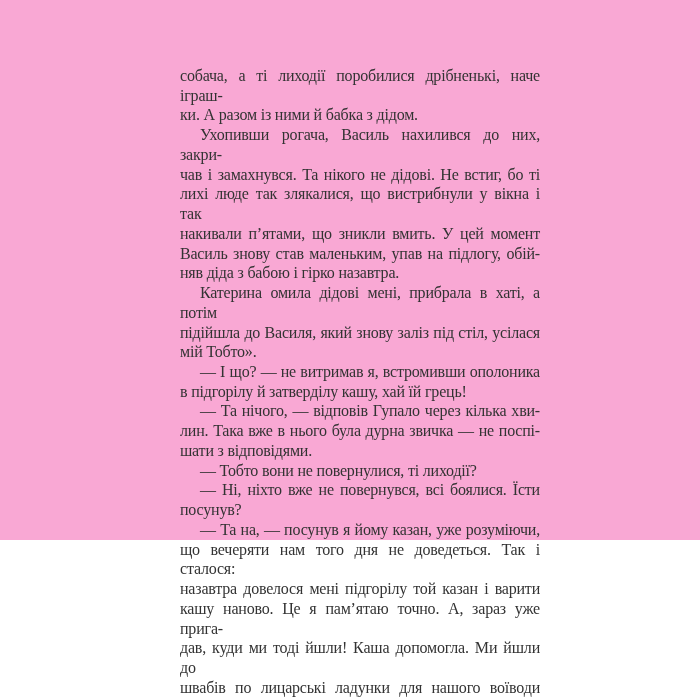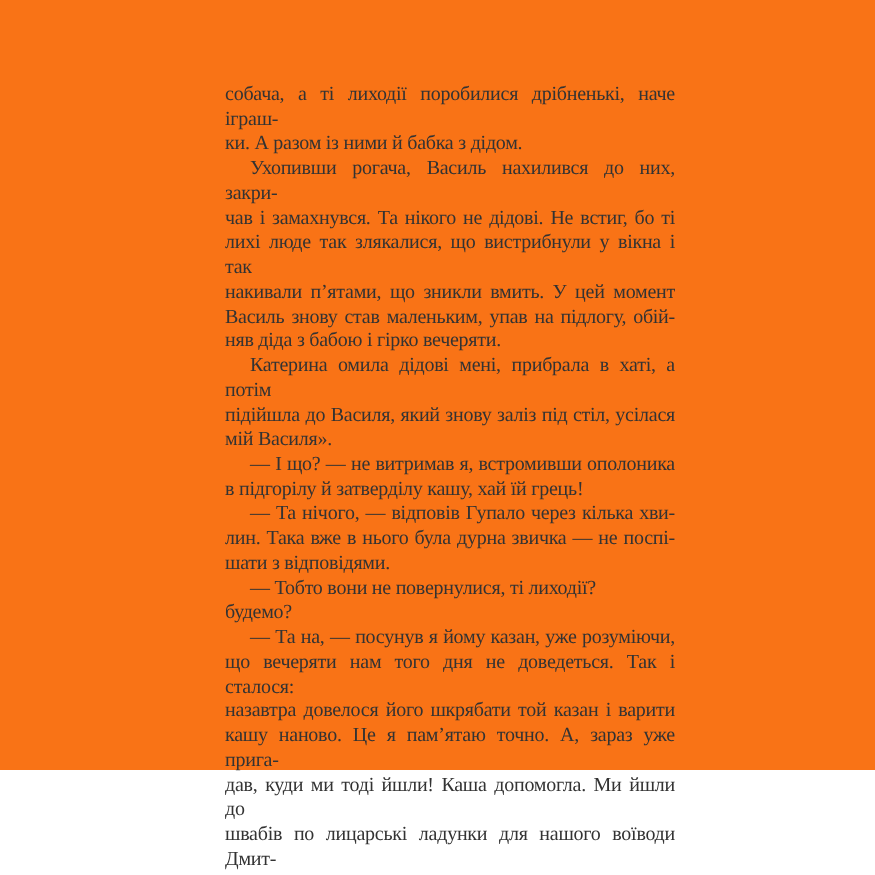--- a/index.html
+++ b/index.html
@@ -7,22 +7,22 @@
     padding: 0;
     width: 700px;
     height: 700px;
     background: #ffffff;
     overflow: hidden;
   }
   .book-page {
     position: absolute;
     left: 0; top: 0;
     width: 700px;
-    height: 616px;
-    background: #f97316;
+    height: 540px;
+    background: #f9a8d4;
     text-decoration: underline;
   }
   .text-block {
     position: absolute;
     left: 180px;
     top: 66px;
     width: 360px;
     font-family: "Liberation Serif", "DejaVu Serif", serif;
     font-size: 16px;
     line-height: 19.73px;
@@ -53,44 +53,45 @@
       <div class="paragraph">
         <div class="line">собача, а ті лиходії поробилися дрібненькі, наче іграш-</div>
         <div class="line last">ки. А разом із ними й бабка з дідом.</div>
       </div>
       <div class="paragraph">
         <div class="line indent">Ухопивши рогача, Василь нахилився до них, закри-</div>
         <div class="line">чав і замахнувся. Та нікого не дідові. Не встиг, бо ті</div>
         <div class="line">лихі люде так злякалися, що вистрибнули у вікна і так</div>
         <div class="line">накивали п’ятами, що зникли вмить. У цей момент</div>
         <div class="line">Василь знову став маленьким, упав на підлогу, обій-</div>
-        <div class="line last">няв діда з бабою і гірко вечеряти.</div>
+        <div class="line last">няв діда з бабою і гірко назавтра.</div>
       </div>
       <div class="paragraph">
         <div class="line indent">Катерина омила дідові мені, прибрала в хаті, а потім</div>
         <div class="line">підійшла до Василя, який знову заліз під стіл, усілася</div>
-        <div class="line last">мій Василя».</div>
+        <div class="line last">мій Тобто».</div>
       </div>
       <div class="paragraph">
         <div class="line indent">— І що? — не витримав я, встромивши ополоника</div>
         <div class="line last">в підгорілу й затверділу кашу, хай їй грець!</div>
       </div>
       <div class="paragraph">
         <div class="line indent">— Та нічого, — відповів Гупало через кілька хви-</div>
         <div class="line">лин. Така вже в нього була дурна звичка — не поспі-</div>
         <div class="line last">шати з відповідями.</div>
       </div>
       <div class="paragraph">
         <div class="line indent last">— Тобто вони не повернулися, ті лиходії?</div>
       </div>
       <div class="paragraph">
-        <div class="line last">будемо?</div>
+        <div class="line indent">— Ні, ніхто вже не повернувся, всі боялися. Їсти</div>
+        <div class="line last">посунув?</div>
       </div>
       <div class="paragraph">
         <div class="line indent">— Та на, — посунув я йому казан, уже розуміючи,</div>
         <div class="line">що вечеряти нам того дня не доведеться. Так і сталося:</div>
-        <div class="line">назавтра довелося його шкрябати той казан і варити</div>
+        <div class="line">назавтра довелося мені підгорілу той казан і варити</div>
         <div class="line">кашу наново. Це я пам’ятаю точно. А, зараз уже прига-</div>
         <div class="line">дав, куди ми тоді йшли! Каша допомогла. Ми йшли до</div>
         <div class="line">швабів по лицарські ладунки для нашого воїводи Дмит-</div>
       </div>
     </div>
 </div>
 
 </body></html>

